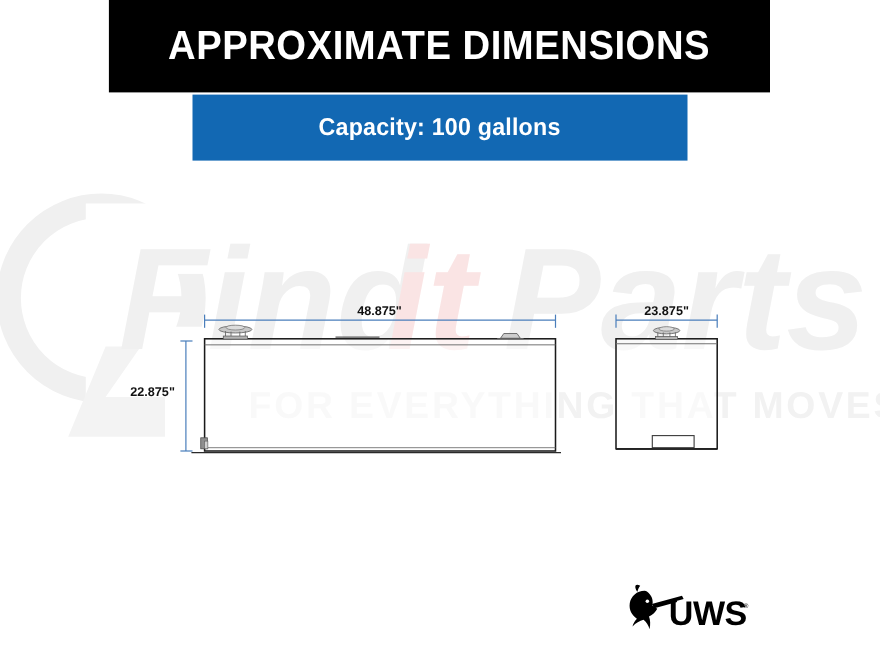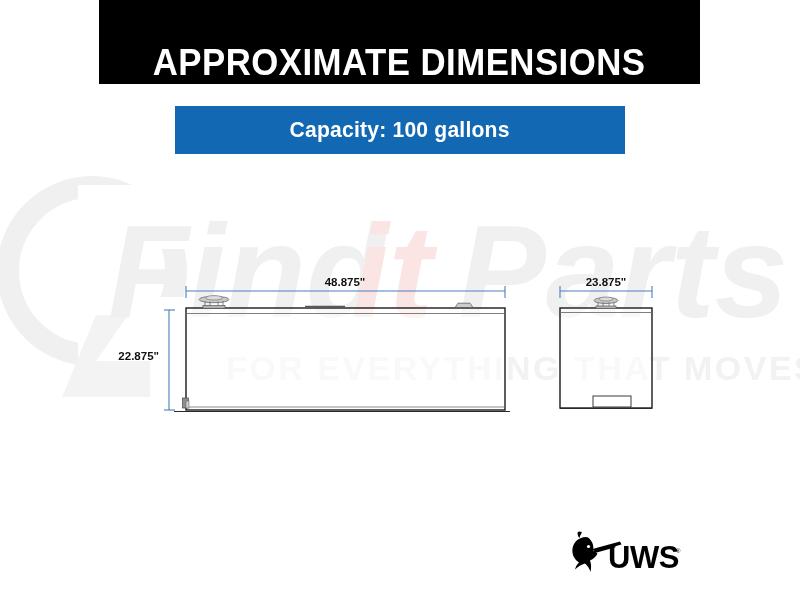--- a/index.html
+++ b/index.html
@@ -15,42 +15,41 @@
     -webkit-font-smoothing: antialiased;
   }
 
   
   .header-bar {
     position: absolute;
     left: 99px; top: 0px;
     width: 601px; height: 84px;
     background: #000000;
     display: flex;
-    align-items: flex-end;
+    align-items: center;
     justify-content: center;
   }
   .header-title {
     color: #ffffff;
     font-family: "Liberation Sans Narrow", "Liberation Sans", sans-serif;
     font-weight: 700;
     font-size: 37px;
     letter-spacing: 0.5px;
     transform: scaleX(0.94);
     white-space: nowrap;
   }
 
   .capacity-bar {
     position: absolute;
     left: 175px; top: 86px;
-    width: 450px; height: 48px;
+    width: 450px; height: 60px;
     background: #1268b3;
     display: flex;
     align-items: center;
     justify-content: center;
-    margin-top: 20px;
   }
   .capacity-text {
     color: #ffffff;
     font-family: "Liberation Sans Narrow", "Liberation Sans", sans-serif;
     font-weight: 700;
     font-size: 22px;
     letter-spacing: 0.2px;
     transform: scaleX(0.96);
     white-space: nowrap;
   }

